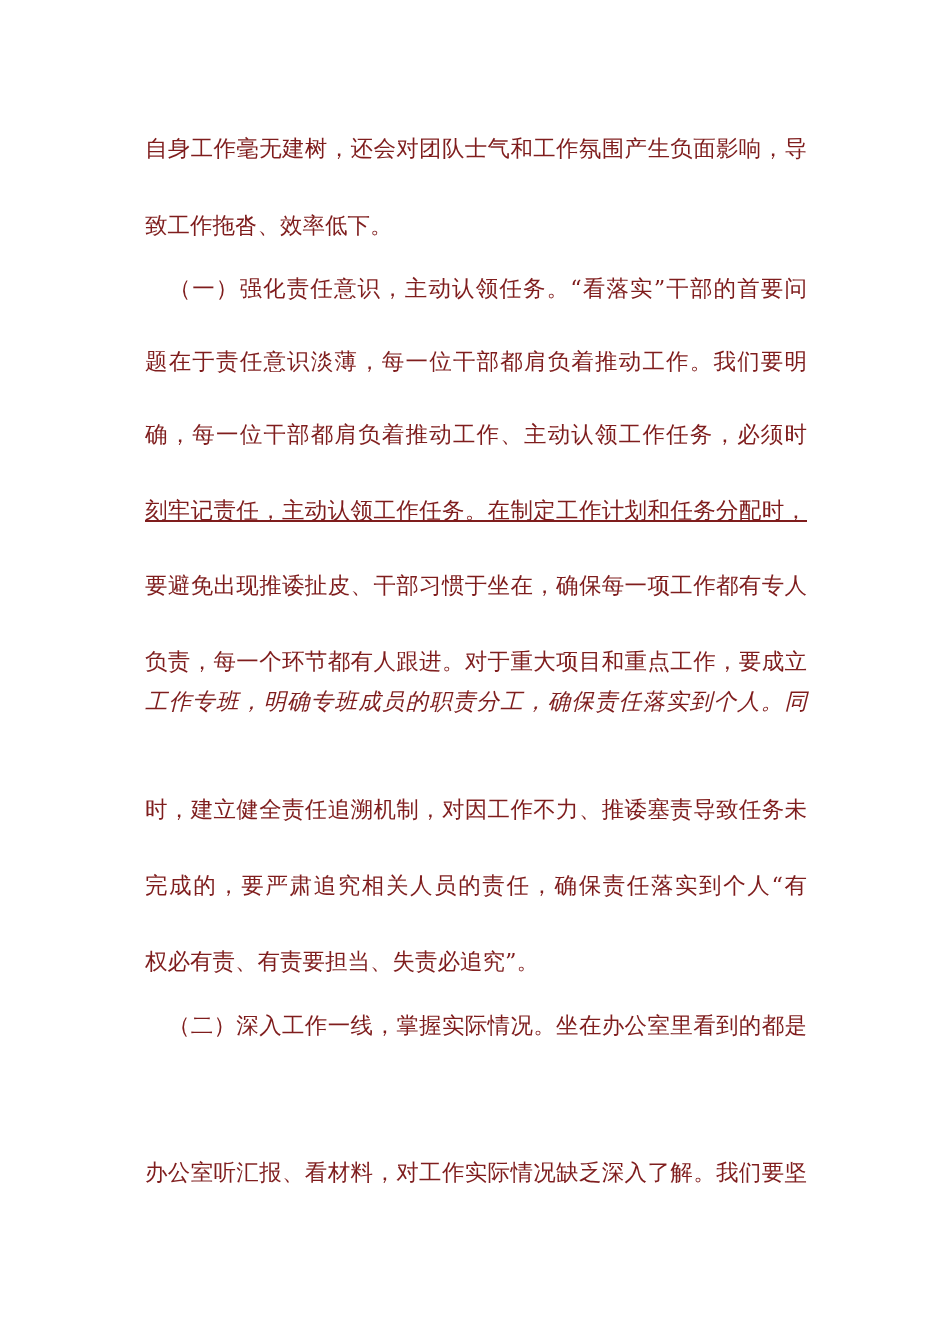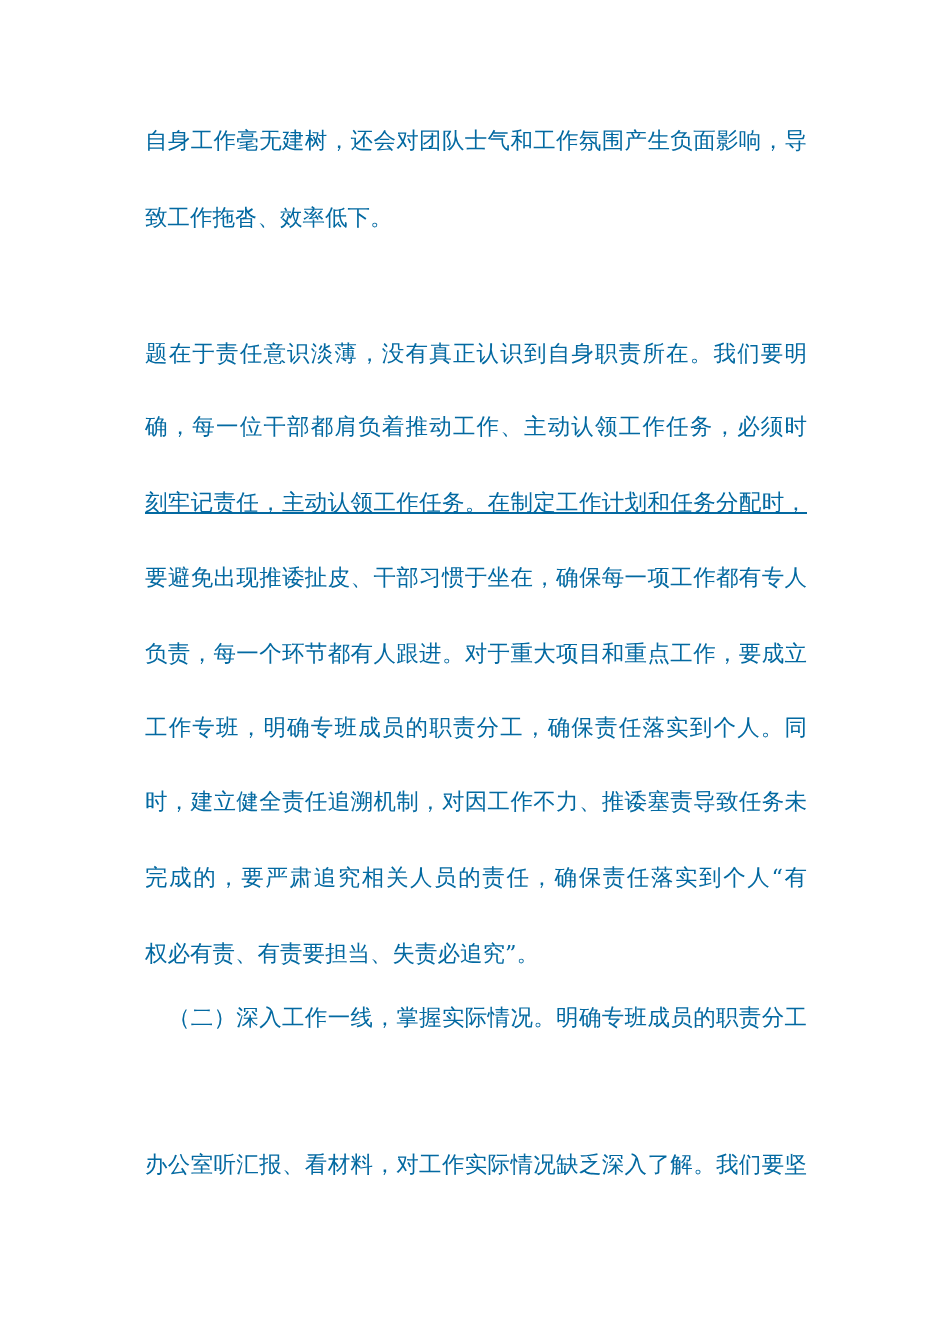--- a/index.html
+++ b/index.html
@@ -6,37 +6,39 @@
     body { width: 950px; height: 1344px; position: relative; overflow: hidden; }
     .page { position: absolute; left: 0; top: 0; width: 950px; height: 1344px; background: #ffffff; }
     .line {
       position: absolute;
       left: 145px;
       width: 662px;
       height: 34px;
       font-family: "DejaVu Serif", "Liberation Serif", serif;
       font-size: 22.5px;
       line-height: 34px;
-      color: #0369a1;
+      color: #7f1d1d;
       white-space: nowrap;
       text-align: justify;
       text-align-last: justify;
+      margin-top: 8px;
     }
     .line.last { text-align-last: left; }
   </style>
 </head>
 <body>
 
 <div class="page">
   <div class="line" style="top:123px;">自身工作毫无建树，还会对团队士气和工作氛围产生负面影响，导</div>
   <div class="line last" style="top:200px;">致工作拖沓、效率低下。</div>
-  <div class="line" style="top:336px;">题在于责任意识淡薄，没有真正认识到自身职责所在。我们要明</div>
+  <div class="line" style="top:263px;">　（一）强化责任意识，主动认领任务。“看落实”干部的首要问</div>
+  <div class="line" style="top:336px;">题在于责任意识淡薄，每一位干部都肩负着推动工作。我们要明</div>
   <div class="line" style="top:409px;">确，每一位干部都肩负着推动工作、主动认领工作任务，必须时</div>
   <div class="line" style="top:485px;text-decoration:underline;">刻牢记责任，主动认领工作任务。在制定工作计划和任务分配时，</div>
   <div class="line" style="top:560px;">要避免出现推诿扯皮、干部习惯于坐在，确保每一项工作都有专人</div>
   <div class="line" style="top:636px;">负责，每一个环节都有人跟进。对于重大项目和重点工作，要成立</div>
-  <div class="line" style="top:710px;">工作专班，明确专班成员的职责分工，确保责任落实到个人。同</div>
+  <div class="line" style="top:676px;font-style:italic;">工作专班，明确专班成员的职责分工，确保责任落实到个人。同</div>
   <div class="line" style="top:784px;">时，建立健全责任追溯机制，对因工作不力、推诿塞责导致任务未</div>
   <div class="line" style="top:860px;">完成的，要严肃追究相关人员的责任，确保责任落实到个人“有</div>
   <div class="line last" style="top:936px;">权必有责、有责要担当、失责必追究”。</div>
-  <div class="line" style="top:1000px;">　（二）深入工作一线，掌握实际情况。明确专班成员的职责分工</div>
+  <div class="line" style="top:1000px;">　（二）深入工作一线，掌握实际情况。坐在办公室里看到的都是</div>
   <div class="line" style="top:1147px;">办公室听汇报、看材料，对工作实际情况缺乏深入了解。我们要坚</div>
 </div>
 
 </body></html>

